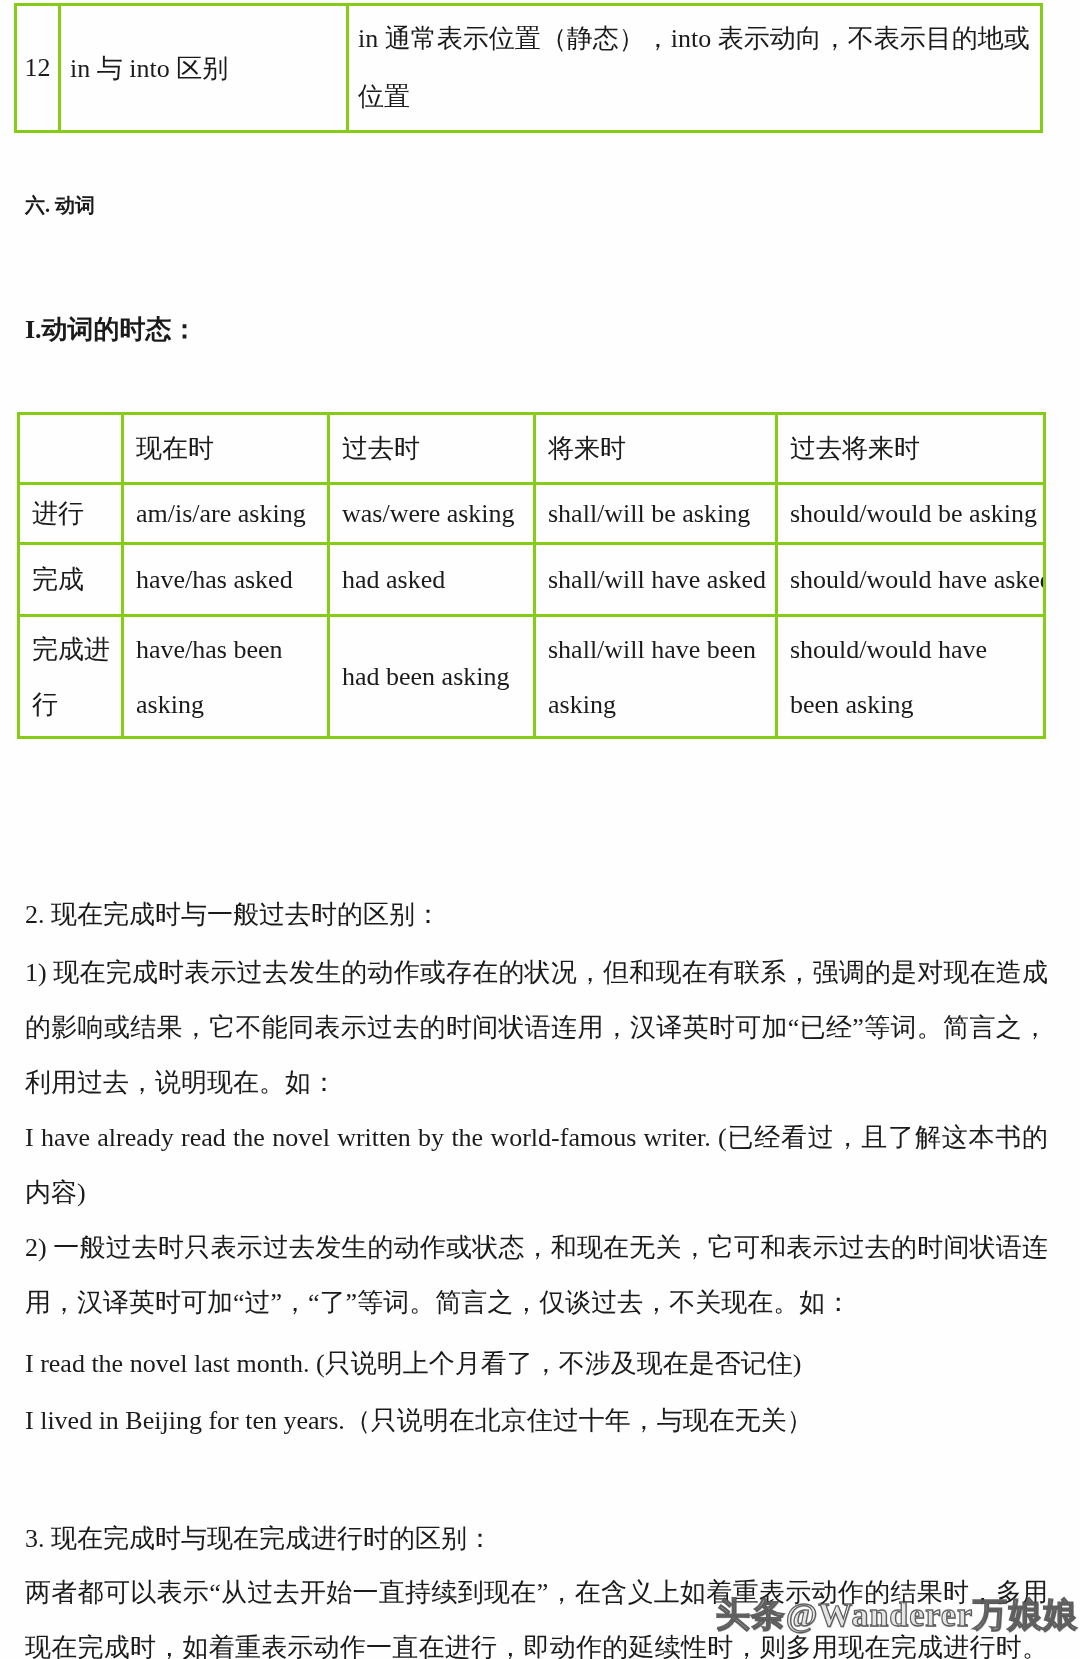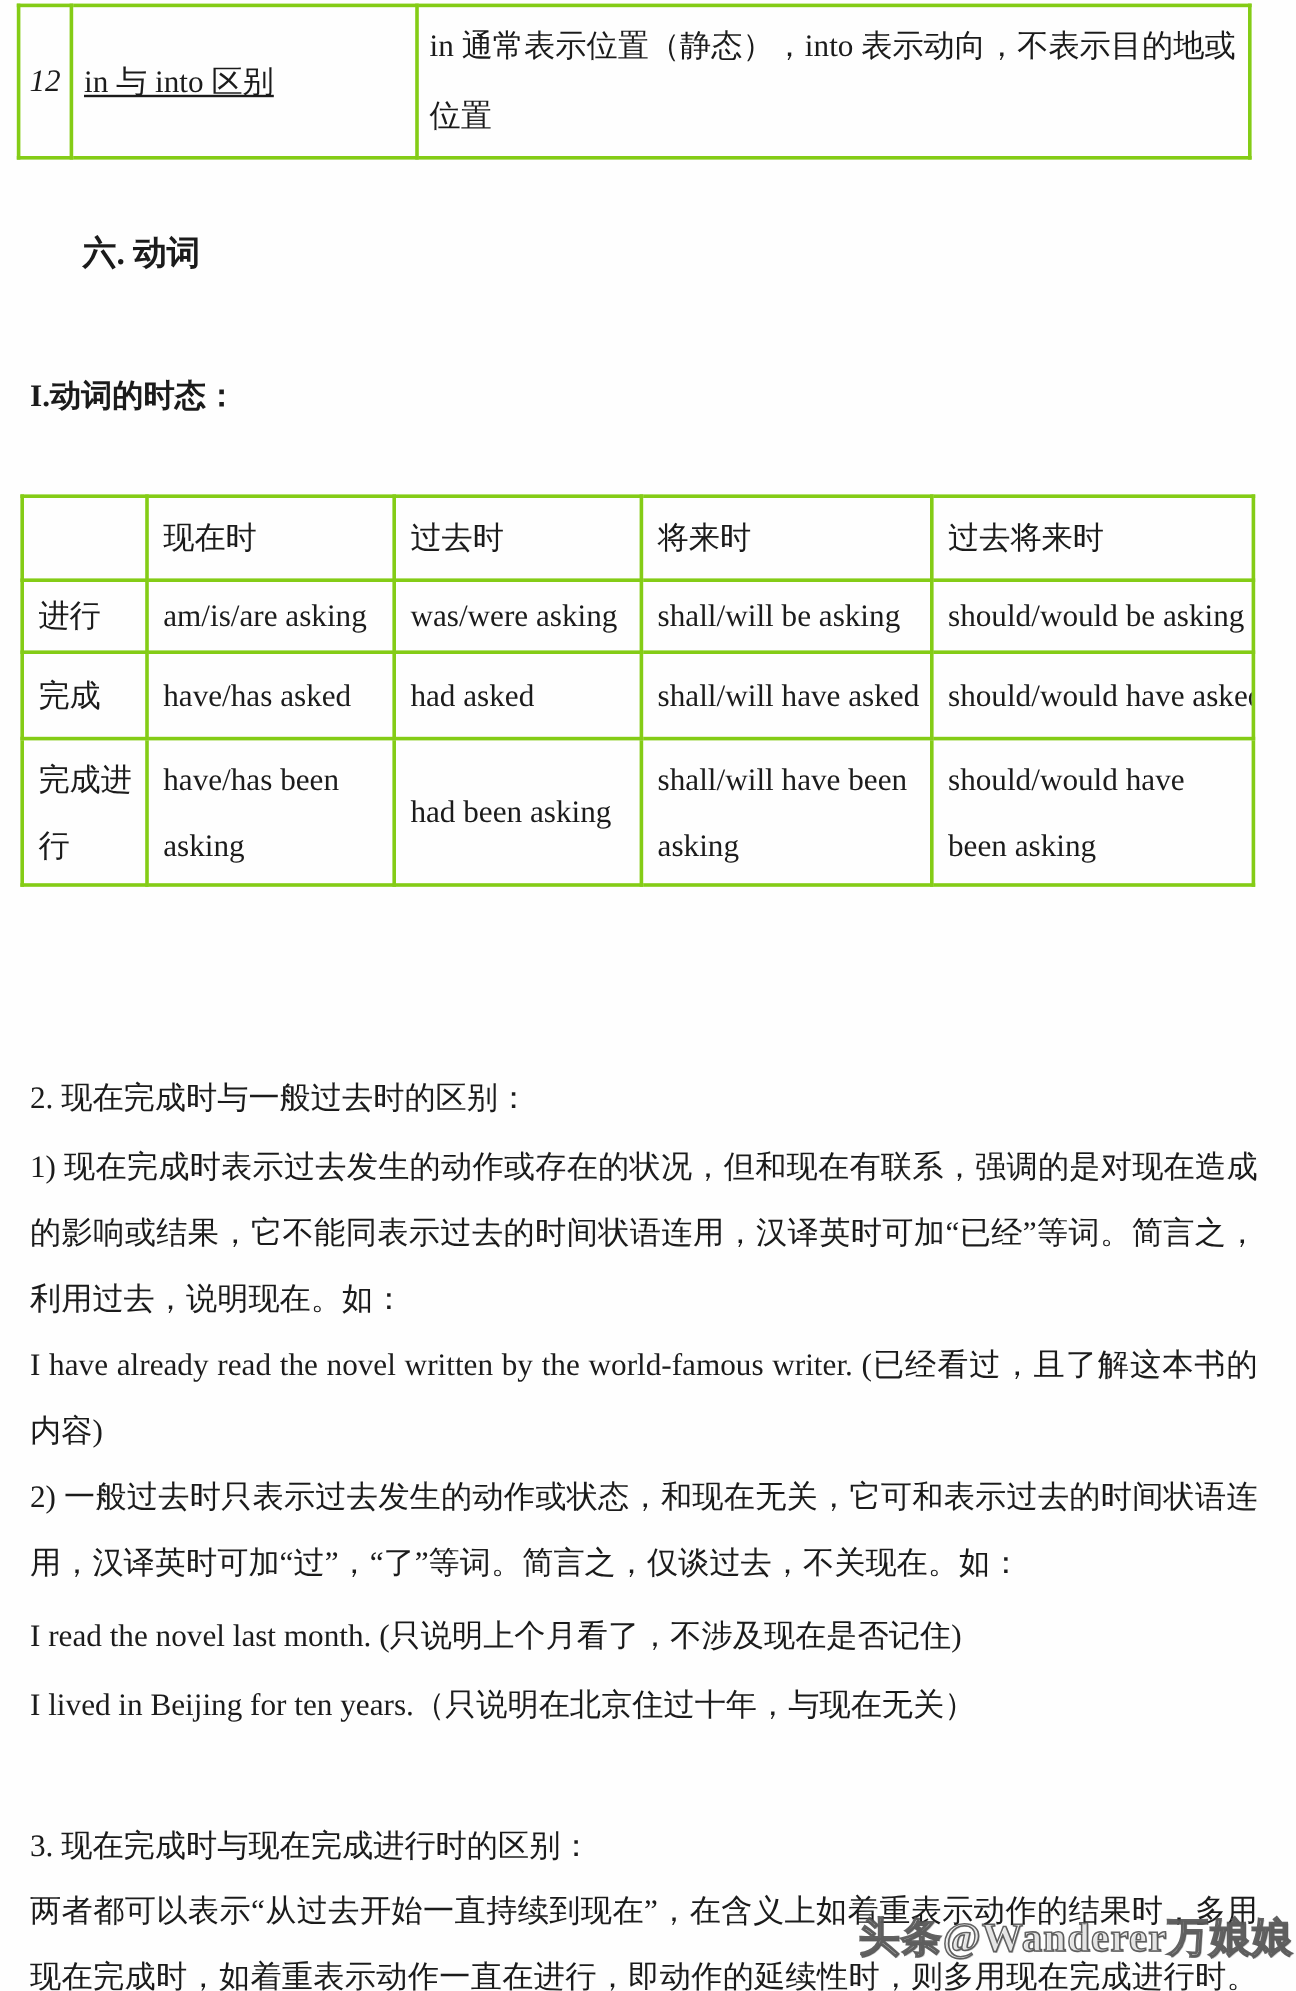--- a/index.html
+++ b/index.html
@@ -23,35 +23,35 @@
     border: 3px solid #84cc16;
     vertical-align: middle;
     font-size: 26px;
     color: #1b1b1b;
     padding: 4px 4px 4px 12px;
     overflow: hidden;
   }
   
   .cont-table { left: 14px; top: 3px; width: 1026px; }
   .cont-table td { height: 116px; }
-  .cont-table .num-cell { text-align: center; padding: 4px; font-style: italic; }
-  .cont-table .topic-cell { padding-left: 9px; text-decoration: underline; }
+  .cont-table .num-cell { text-align: center; padding: 4px; }
+  .cont-table .topic-cell { padding-left: 9px; }
   .cont-table .expl-cell { line-height: 58px; padding-left: 9px; padding-right: 6px; }
   
   .tense { left: 17px; top: 412px; width: 1026px; }
   .tense td { white-space: nowrap; }
   .tense td.wrap { white-space: normal; line-height: 55px; }
   .tense tr.hdr-row td { height: 70px; }
   .tense tr.r1 td { height: 70px; }
   .tense tr.r2 td { height: 60px; }
   .tense tr.r3 td { height: 72px; }
   .tense tr.r4 td { height: 122px; }
   
   .abs { position: absolute; left: 25px; }
-  .h1 { font-size: 28px; font-weight: bold; margin-left: 44px; }
+  .h1 { font-size: 20px; font-weight: bold; }
   .h2 { font-size: 26px; font-weight: bold; }
   .body-line { font-size: 26px; }
   .para {
     font-size: 26px;
     line-height: 55px;
     width: 1023px;
     text-align: justify;
   }
   .single { width: auto; text-align: center; white-space: nowrap; }
   

